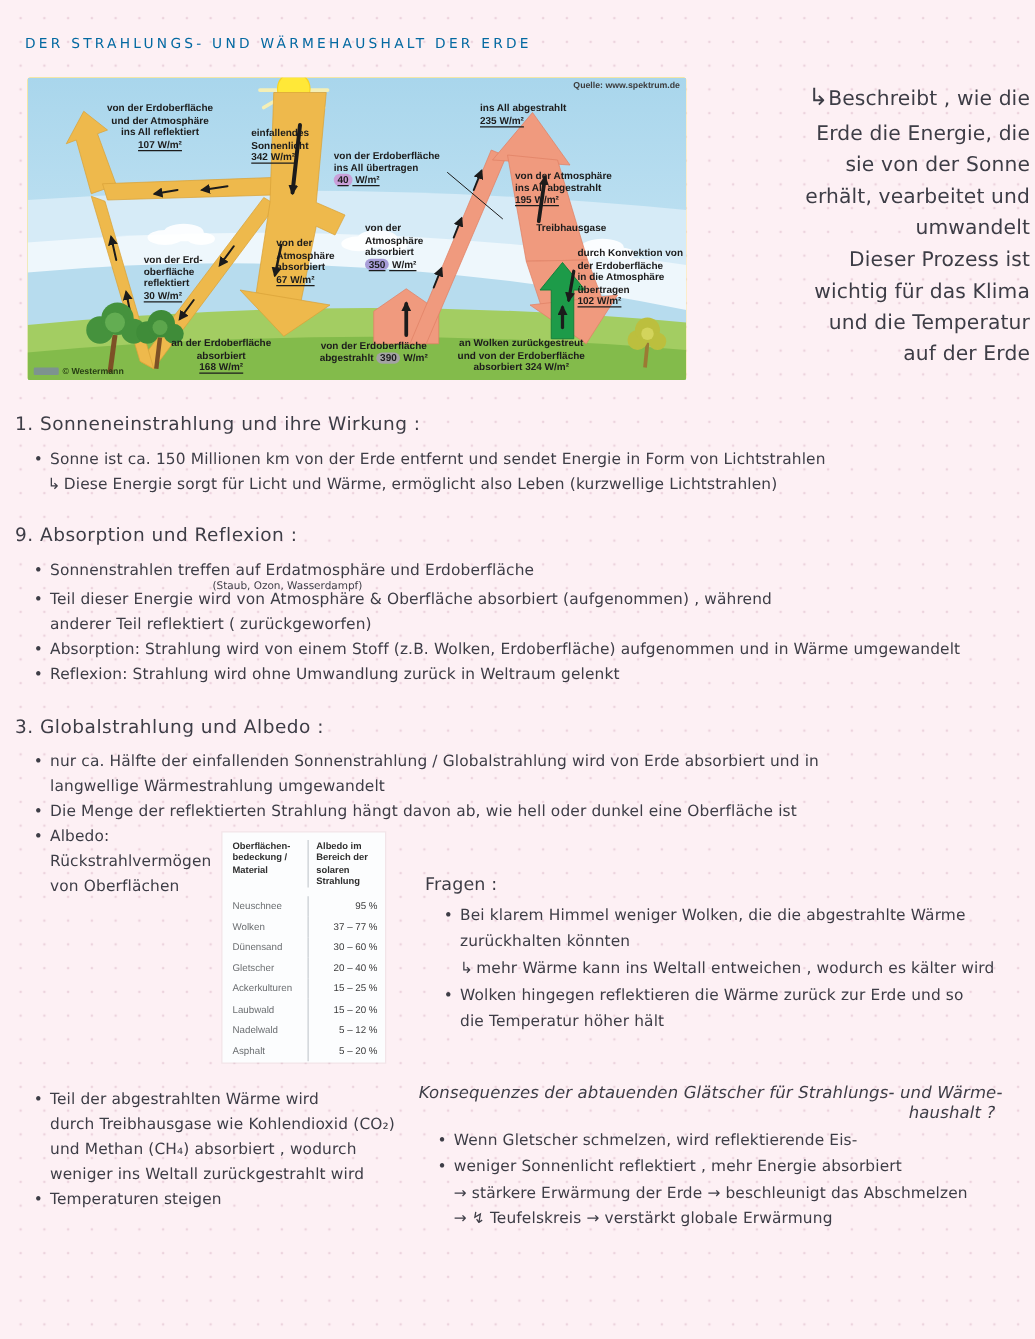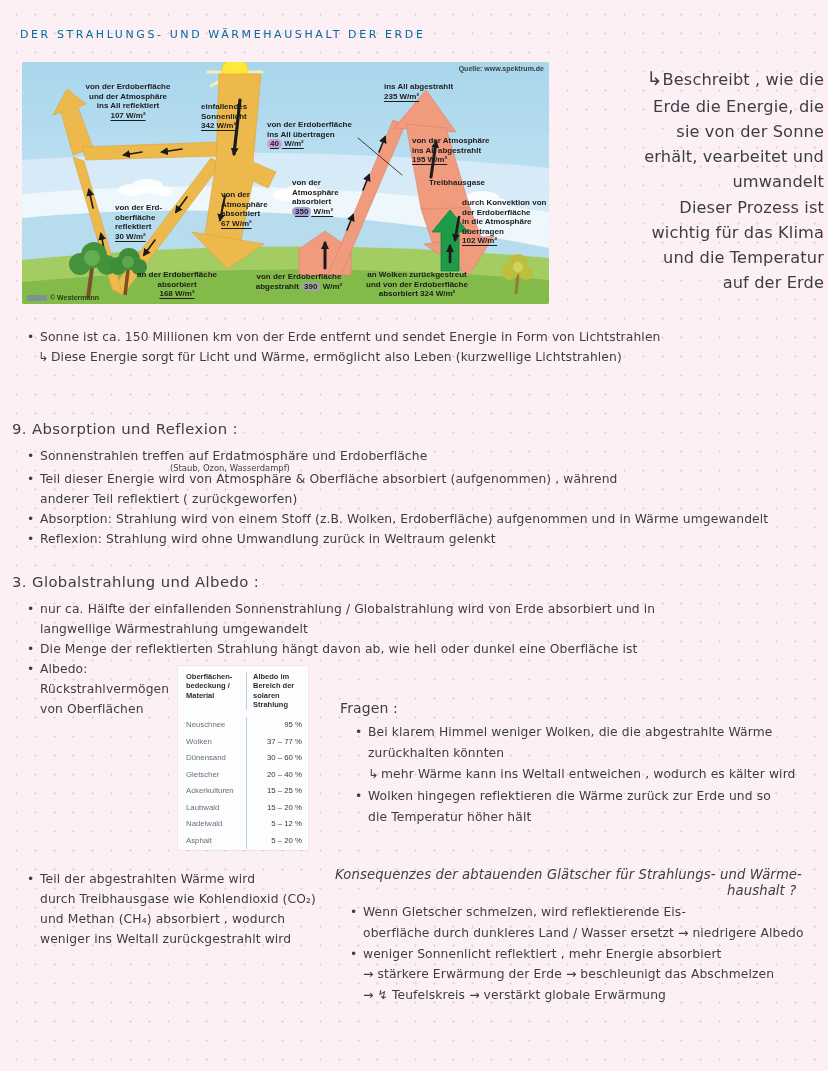--- a/index.html
+++ b/index.html
@@ -242,20 +242,21 @@
     <div class="nl cont"><span>sie von der Sonne</span></div>
     <div class="nl cont"><span>erhält, vearbeitet und</span></div>
     <div class="nl cont"><span>umwandelt</span></div>
     <div class="nl cont"><span>Dieser Prozess ist</span></div>
     <div class="nl cont"><span>wichtig für das Klima</span></div>
     <div class="nl cont"><span>und die Temperatur</span></div>
     <div class="nl cont"><span>auf der Erde</span></div>
   </div>
 
 <div class="notes" id="sec1" style="left:12px;top:328px">
+    <div class="nl head"><span>1. Sonneneinstrahlung und ihre Wirkung :</span></div>
     <div class="nl i1"><span class="mk">•</span><span>Sonne ist ca. 150 Millionen km von der Erde entfernt und sendet Energie in Form von Lichtstrahlen</span></div>
     <div class="nl i2"><span class="mk">↳</span><span>Diese Energie sorgt für Licht und Wärme, ermöglicht also Leben (kurzwellige Lichtstrahlen)</span></div>
   </div>
 <div class="notes" id="sec2" style="left:12px;top:417px">
     <div class="nl head"><span>9. Absorption und Reflexion :</span></div>
     <div class="nl i1"><span class="mk">•</span><span>Sonnenstrahlen treffen auf Erdatmosphäre und Erdoberfläche</span></div>
     <div class="nl tiny"><span>(Staub, Ozon, Wasserdampf)</span></div>
     <div class="nl i1"><span class="mk">•</span><span>Teil dieser Energie wird von Atmosphäre &amp; Oberfläche absorbiert (aufgenommen) , während</span></div>
     <div class="nl i1c"><span>anderer Teil reflektiert ( zurückgeworfen)</span></div>
     <div class="nl i1"><span class="mk">•</span><span>Absorption: Strahlung wird von einem Stoff (z.B. Wolken, Erdoberfläche) aufgenommen und in Wärme umgewandelt</span></div>
@@ -319,22 +320,22 @@
     <div class="nl i1c"><span class="mk">↳</span><span>mehr Wärme kann ins Weltall entweichen , wodurch es kälter wird</span></div>
     <div class="nl i1"><span class="mk">•</span><span>Wolken hingegen reflektieren die Wärme zurück zur Erde und so</span></div>
     <div class="nl i1c"><span>die Temperatur höher hält</span></div>
   </div>
 
 <div class="notes" id="sec4" style="left:12px;top:870px;width:330px">
     <div class="nl i1"><span class="mk">•</span><span>Teil der abgestrahlten Wärme wird</span></div>
     <div class="nl i1c"><span>durch Treibhausgase wie Kohlendioxid (CO₂)</span></div>
     <div class="nl i1c"><span>und Methan (CH₄) absorbiert , wodurch</span></div>
     <div class="nl i1c"><span>weniger ins Weltall zurückgestrahlt wird</span></div>
+    <div class="nl i1"><span class="mk">•</span><span>Temperaturen steigen</span></div>
   </div>
 <div class="notes" id="konsequenzen" style="left:335px;top:864px;width:490px">
     <div class="nl kh"><span>Konsequenzes der abtauenden Glätscher für Strahlungs- und Wärme-</span></div>
     <div class="nl kh2"><span>haushalt ?</span></div>
     <div class="nl i1"><span class="mk">•</span><span>Wenn Gletscher schmelzen, wird reflektierende Eis-</span></div>
-    <div class="nl i1c"><span>oberfläche durch dunkleres Land / Wasser ersetzt → niedrigere Albedo</span></div>
     <div class="nl i1"><span class="mk">•</span><span>weniger Sonnenlicht reflektiert , mehr Energie absorbiert</span></div>
     <div class="nl i1c"><span>→ stärkere Erwärmung der Erde → beschleunigt das Abschmelzen</span></div>
     <div class="nl i1c"><span>→ ↯ Teufelskreis → verstärkt globale Erwärmung</span></div>
   </div>
 
 </body></html>

